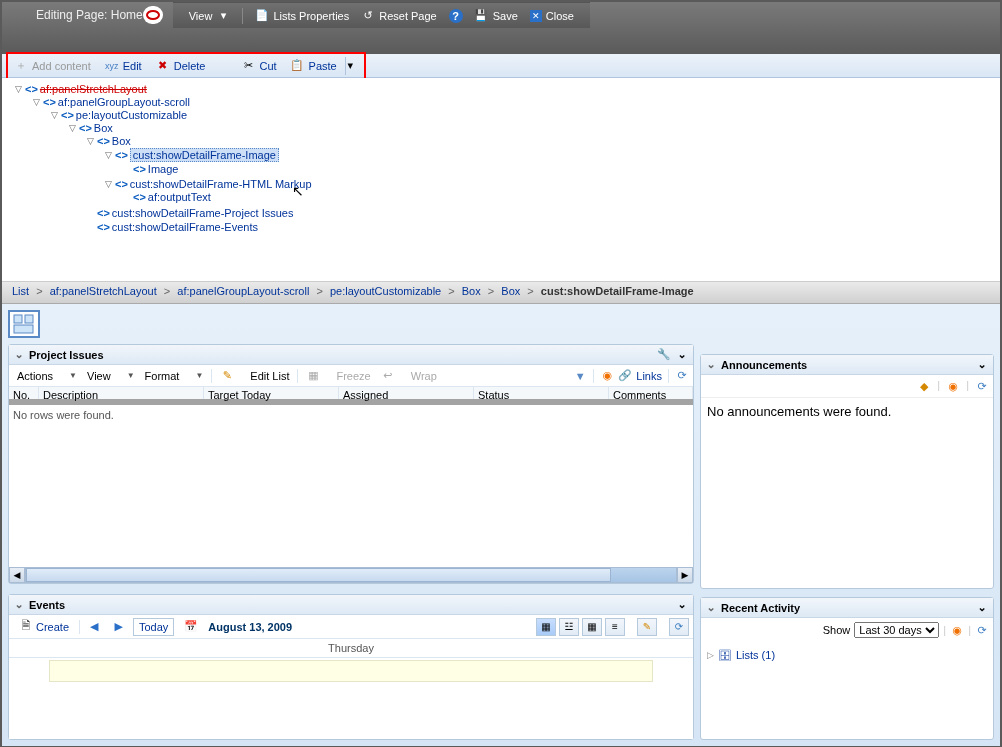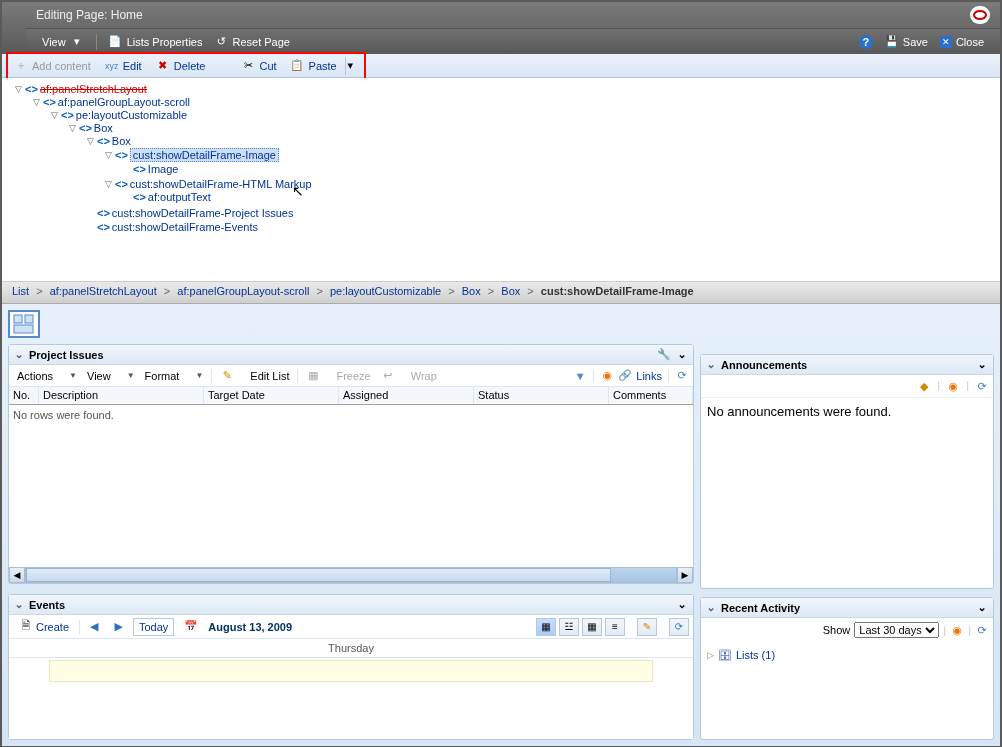--- a/index.html
+++ b/index.html
@@ -1,19 +1,19 @@
 <!DOCTYPE html>
 <html><head>
 <meta charset="utf-8">
 <style>
 * { box-sizing: border-box; margin: 0; padding: 0; }
 body { font-family: Tahoma, Arial, sans-serif; font-size: 11px; background: #fff; width: 1002px; height: 747px; overflow: hidden; position: relative; }
 
 
-.header-bar { height: 52px; background: linear-gradient(#7a7a7a, #6a6a6a 50%, #5a5a5a); display: flex; flex-direction: column; padding-left: 24px; }
+.header-bar { height: 52px; background: linear-gradient(#7a7a7a, #6a6a6a 50%, #5a5a5a); display: flex; flex-direction: row; padding-left: 24px; }
 .header-top { height: 26px; padding: 4px 10px; display: flex; align-items: center; color: #fff; font-size: 12px; }
 .header-top .title-label { color: #eee; }
 .header-top .logo { margin-left: auto; width: 20px; height: 18px; border-radius: 9px; background: #fff; display: flex; align-items: center; justify-content: center; color: #c00; font-weight: bold; }
 .header-bottom { height: 26px; background: linear-gradient(#707070, #585858); padding: 2px 10px; display: flex; align-items: center; color: #fff; border-top: 1px solid #555; }
 .header-bottom .hbtn { display: flex; align-items: center; padding: 2px 6px; cursor: pointer; gap: 4px; }
 .header-bottom .sep { width: 1px; height: 16px; background: #888; margin: 0 6px; }
 .header-bottom .spacer { flex: 1; }
 .hbtn .icn { width: 14px; height: 14px; display: inline-flex; align-items: center; justify-content: center; }
 
 
@@ -58,21 +58,21 @@
 .panel-header .ph-actions .picn { width: 14px; height: 14px; cursor: pointer; display: inline-flex; align-items: center; justify-content: center; }
 
 
 .issues-panel { height: 240px; }
 .issues-toolbar { height: 22px; background: #fff; border-bottom: 1px solid #dbe6f1; display: flex; align-items: center; padding: 0 4px; gap: 2px; }
 .issues-toolbar .itbtn { display: flex; align-items: center; padding: 1px 4px; gap: 16px; font-size: 11px; cursor: pointer; }
 .issues-toolbar .itbtn .caret { font-size: 8px; color: #555; }
 .issues-toolbar .vsep { width: 1px; height: 14px; background: #dbe6f1; margin: 0 2px; }
 .issues-toolbar .disabled { color: #aaa; }
 .issues-toolbar .right-group { margin-left: auto; display: flex; align-items: center; gap: 4px; }
-.issues-table-head { height: 18px; display: flex; background: #f5f8fb; border-bottom: 1px solid #a3a3a3; font-size: 11px; }
+.issues-table-head { height: 18px; display: flex; background: #f5f8fb; border-bottom: 6px solid #a3a3a3; font-size: 11px; }
 .issues-table-head .col { border-right: 1px solid #dbe6f1; padding: 2px 4px; }
 .issues-body { flex: 1; padding: 4px; font-size: 11px; }
 .issues-body .empty { color: #555; }
 .issues-scroll { height: 16px; display: flex; align-items: center; }
 .issues-scroll .sbtn { width: 16px; height: 16px; background: linear-gradient(#e8eef5,#cdd9e8); border: 1px solid #a8bdd3; display: flex; align-items: center; justify-content: center; font-size: 9px; cursor: pointer; }
 .issues-scroll .track { flex: 1; height: 16px; background: linear-gradient(#bcd4ed,#a6c4e5); border: 1px solid #a8bdd3; position: relative; }
 .issues-scroll .thumb { position: absolute; left: 0; top: 0; width: 90%; height: 14px; background: linear-gradient(#e0ecf8, #c7daf0); border: 1px solid #9ab4d1; }
 
 
 .events-panel { margin-top: 10px; flex: 1; }
@@ -339,21 +339,21 @@
           <span class="mini rss">◉</span>
           <span class="mini">🔗</span>
           <span class="blue-link">Links</span>
           <div class="vsep"></div>
           <span class="mini" style="color:#3a7cc0;">⟳</span>
         </div>
       </div>
       <div class="issues-table-head">
         <div class="col" style="width:30px;">No.</div>
         <div class="col" style="width:165px;">Description</div>
-        <div class="col" style="width:135px;">Target Date</div>
+        <div class="col" style="width:135px;">Target Today</div>
         <div class="col" style="width:135px;">Assigned</div>
         <div class="col" style="width:135px;">Status</div>
         <div class="col" style="flex:1;">Comments</div>
       </div>
       <div class="issues-body">
         <div class="empty">No rows were found.</div>
       </div>
       <div class="issues-scroll">
         <div class="sbtn">◀</div>
         <div class="track">

